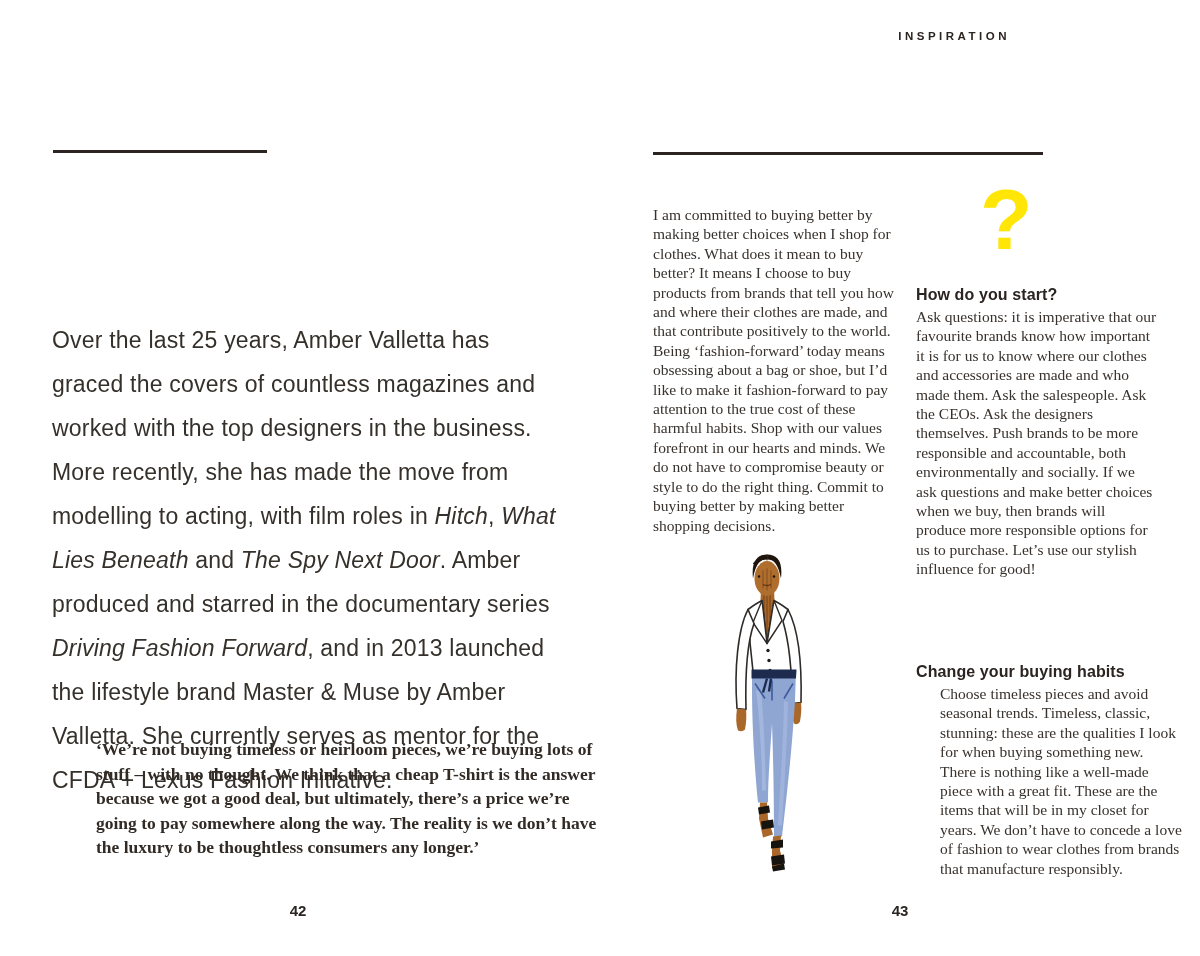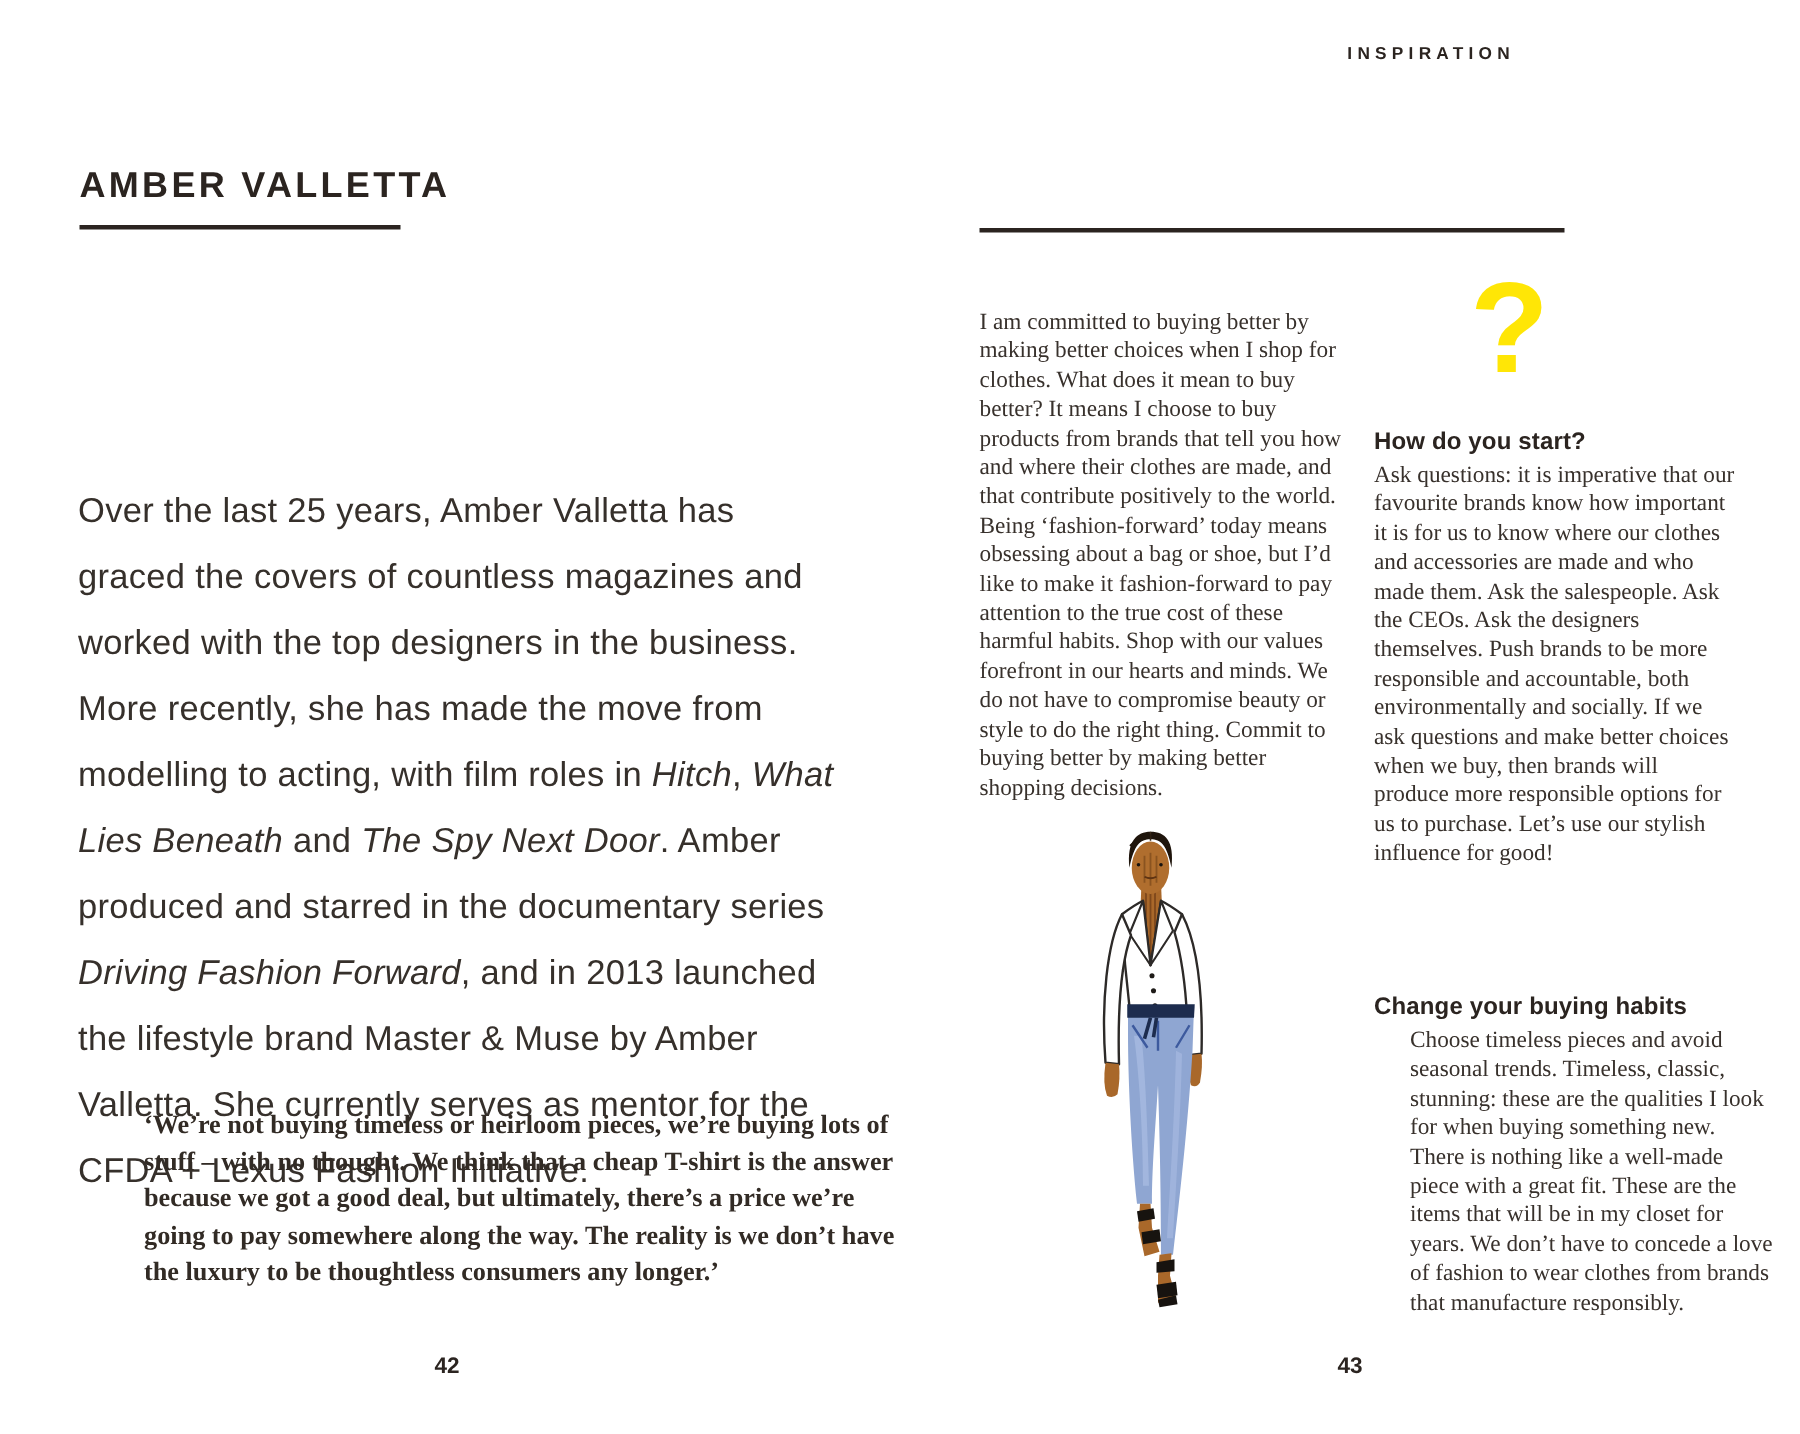--- a/index.html
+++ b/index.html
@@ -72,21 +72,20 @@
   .c2b-head{left:916px;top:663px;width:240px;}
   .c2b-body{left:940px;top:684px;width:243px;}
 
   .illus{left:688px;top:548px;width:180px;height:335px;}
 </style>
 </head>
 <body>
 
 <div class="page">
 
-  <div class="abs lp-title">AMBER VALLETTA</div>
   <div class="abs lp-rule"></div>
 
   <div class="abs lp-bio">
     <span>Over the last 25 years, Amber Valletta has graced the covers of countless magazines and worked with the top designers in the business. More recently, she has made the move from modelling to acting, with film roles in </span><span class="it">Hitch</span><span>, </span><span class="it">What Lies Beneath</span><span> and </span><span class="it">The Spy Next Door</span><span>. Amber produced and starred in the documentary series </span><span class="it">Driving Fashion Forward</span><span>, and in 2013 launched the lifestyle brand Master &amp; Muse by Amber Valletta. She currently serves as mentor for the CFDA + Lexus Fashion Initiative.</span>
   </div>
 
   <div class="abs lp-quote">‘We’re not buying timeless or heirloom pieces, we’re buying lots of stuff – with no thought. We think that a cheap T-shirt is the answer because we got a good deal, but ultimately, there’s a price we’re going to pay somewhere along the way. The reality is we don’t have the luxury to be thoughtless consumers any longer.’</div>
 
   <div class="abs pagenum pn-left">42</div>
 

